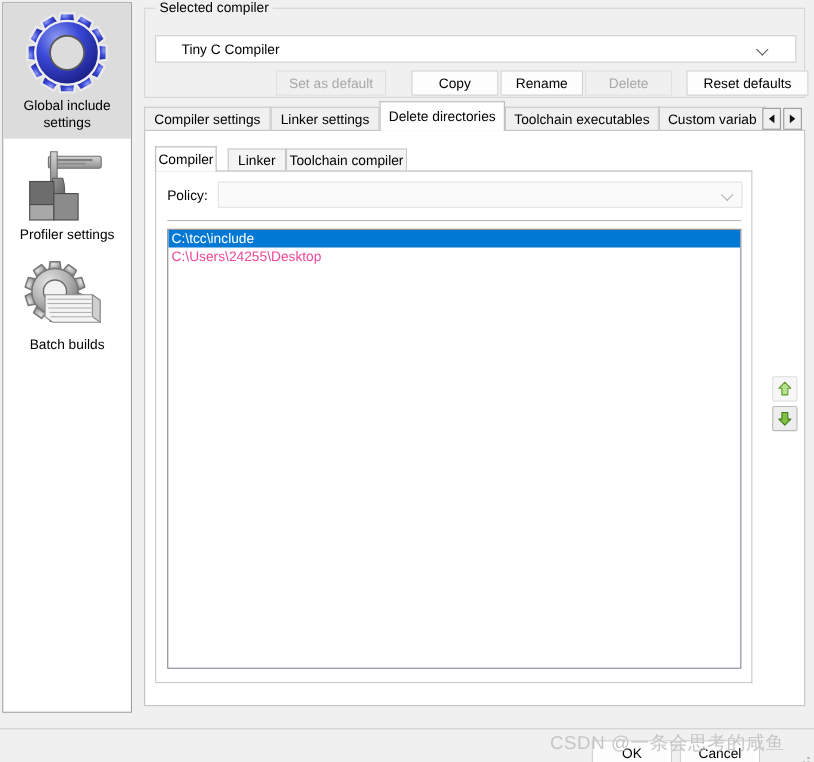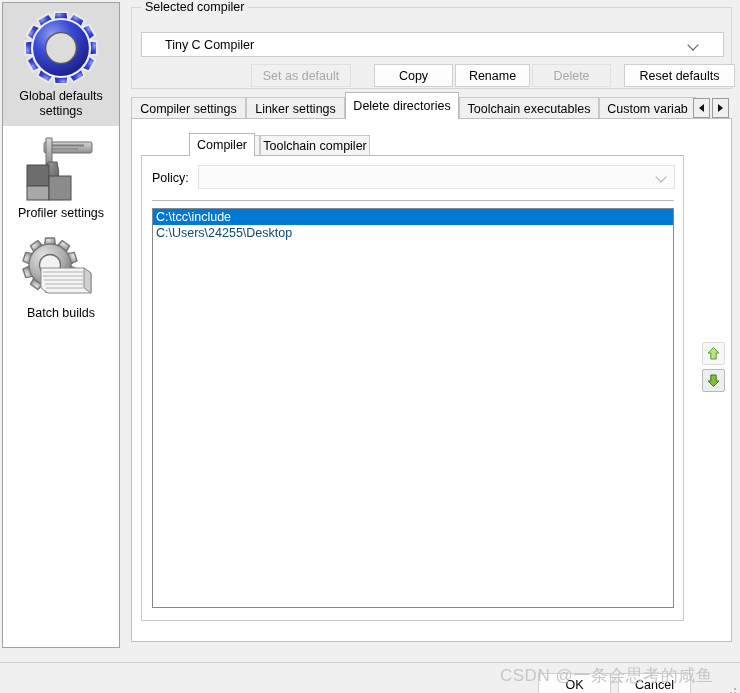--- a/index.html
+++ b/index.html
@@ -288,21 +288,21 @@
     background: #ffffff;
     border: 1px solid #828790;
     box-sizing: border-box;
     overflow: hidden;
   }
   .lrow {
     height: 16px;
     line-height: 16px;
     padding: 0 3px;
     font-size: 12.5px;
-    color: #0c4a6e;
+    color: #ec4899;
     white-space: nowrap;
     cursor: default;
   }
   .lrow.selected {
     background: #0078d4;
     color: #ffffff;
   }
 
   
   .move-btn {
@@ -383,21 +383,21 @@
               <path d="M -6.5 -36 L 6.5 -36 L 7.6 -27 L -7.6 -27 Z" transform="rotate(240)"></path>
               <path d="M -6.5 -36 L 6.5 -36 L 7.6 -27 L -7.6 -27 Z" transform="rotate(270)"></path>
               <path d="M -6.5 -36 L 6.5 -36 L 7.6 -27 L -7.6 -27 Z" transform="rotate(300)"></path>
               <path d="M -6.5 -36 L 6.5 -36 L 7.6 -27 L -7.6 -27 Z" transform="rotate(330)"></path>
             </g>
             <circle r="29" fill="url(#gblue)" stroke="#eeeeee" stroke-width="2.2"></circle>
             <circle r="15.5" fill="#dcdcdc" stroke="#5a5a5a" stroke-width="1.6"></circle>
           </g>
         </svg>
       </span>
-      <span class="side-label">Global defaults settings</span>
+      <span class="side-label">Global include settings</span>
     </div>
 
     <div class="side-item">
       <span class="side-icon">
         <svg width="78" height="72" viewBox="0 0 78 72">
           <defs>
             <linearGradient id="gm1" x1="0" y1="0" x2="0" y2="1">
               <stop offset="0%" stop-color="#d6d6d6"></stop>
                 <stop offset="100%" stop-color="#8e8e8e"></stop>
             </linearGradient>
@@ -488,21 +488,21 @@
         <span class="tri-left"></span>
       </div>
       <div class="tab-scroll" style="left:581px;">
         <span class="tri-right"></span>
       </div>
     </div>
 
     <div id="outer-tabpage">
 
       <div id="inner-tabbar">
-        <div class="itab active" style="left:0px;width:66px;margin-left:48px;">Compiler</div>
+        <div class="itab active" style="left:0px;width:56px;">Compiler</div>
         <div class="itab" style="left:66px;width:53px;">Linker</div>
         <div class="itab" style="left:119px;width:110px;">Toolchain compiler</div>
       </div>
 
       <div id="inner-tabpage">
 
         <span id="policy-label">Policy:</span>
         <div id="policy-combo">
           <span class="combo-text"></span>
           <span class="chev light"></span>

